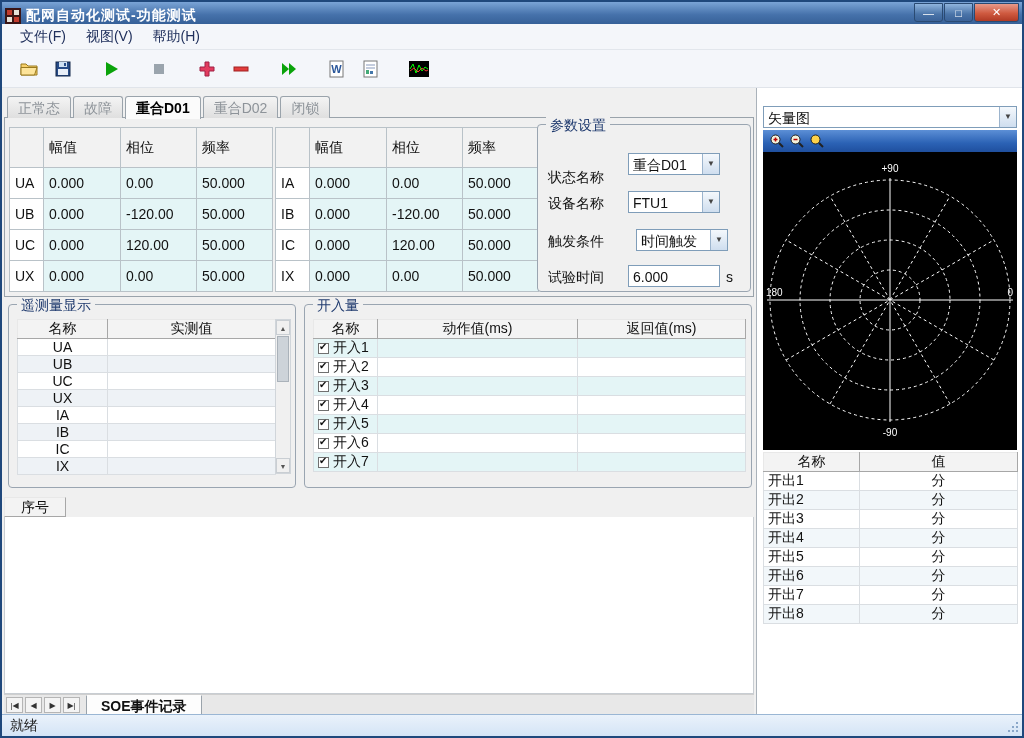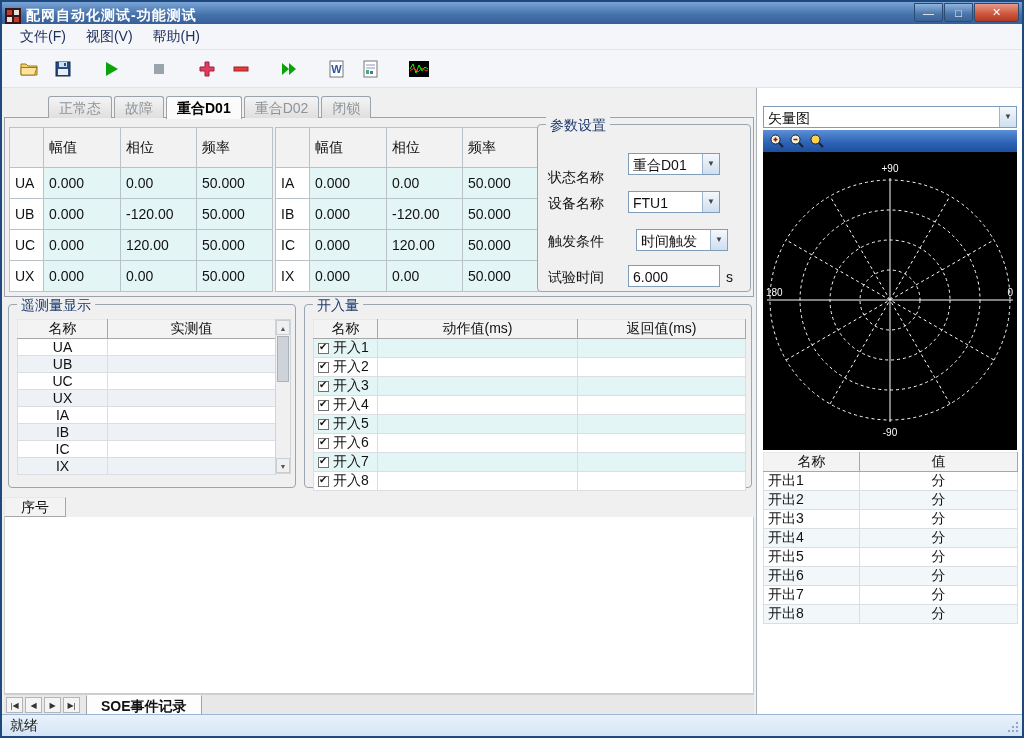--- a/index.html
+++ b/index.html
@@ -27,21 +27,21 @@
   .menu-item { padding:12px 10px; color:#20305c; }
   .toolbar { position:absolute; left:0; top:48px; right:0; height:38px;
     background:#f4f6fa; border-bottom:1px solid #e0e4ea; display:flex; align-items:center; padding-left:12px; }
   .tbtn { width:30px; height:28px; display:flex; align-items:center; justify-content:center; margin-right:4px; }
   .tbtn.gap { margin-left:14px; }
 
   
   .client { position:absolute; left:0; top:86px; width:1020px; height:626px; background:#f0f0f0; }
 
   
-  .tabstrip { position:absolute; left:5px; top:8px; height:22px; display:flex; z-index:3;margin-left:41px; }
+  .tabstrip { position:absolute; left:5px; top:8px; height:22px; display:flex; z-index:3; }
   .tab { padding:3px 10px 0 10px; height:22px; border:1px solid #9aa3ab; border-bottom:none;
     background:linear-gradient(#f4f4f4,#dfdfdf); margin-right:2px; border-radius:3px 3px 0 0; color:#8d9399; }
   .tab.active { background:#fbfbfb; color:#000; font-weight:bold; position:relative; top:0px; height:23px; z-index:4; }
   .tabpage { position:absolute; left:2px; top:29px; width:750px; height:180px;
     border:1px solid #9aa3ab; background:#f0f0f0; z-index:2; }
 
   
   .ptable { position:absolute; border-collapse:collapse; table-layout:fixed; width:263px; background:#fff; }
   .ptable th, .ptable td { border:1px solid #b9c2c8; padding:0 5px; overflow:hidden; white-space:nowrap; }
   .ptable thead th { height:40px; background:#f2f2f2; font-weight:normal; text-align:left; }
@@ -450,25 +450,20 @@
     <td></td>
     <td></td>
   </tr>
 
   <tr>
     <td><span class="cb checked"></span><span>开入7</span></td>
     <td></td>
     <td></td>
   </tr>
 
-  <tr>
-    <td><span class="cb checked"></span><span>开入8</span></td>
-    <td></td>
-    <td></td>
-  </tr>
 </tbody>
       </table>
     </div>
 
     <div class="etable-head" style="left:2px; top:409px;flex-direction:column;">
       <span class="ehead-cell" style="width:62px;">序号</span>
       <span class="ehead-cell" style="width:308px;">描述</span>
       <span class="ehead-cell" style="width:232px;">时间</span>
       <span class="ehead-cell" style="width:92px;text-align:right;">状态</span>
       <span class="ehead-cell" style="width:57px;"></span>

